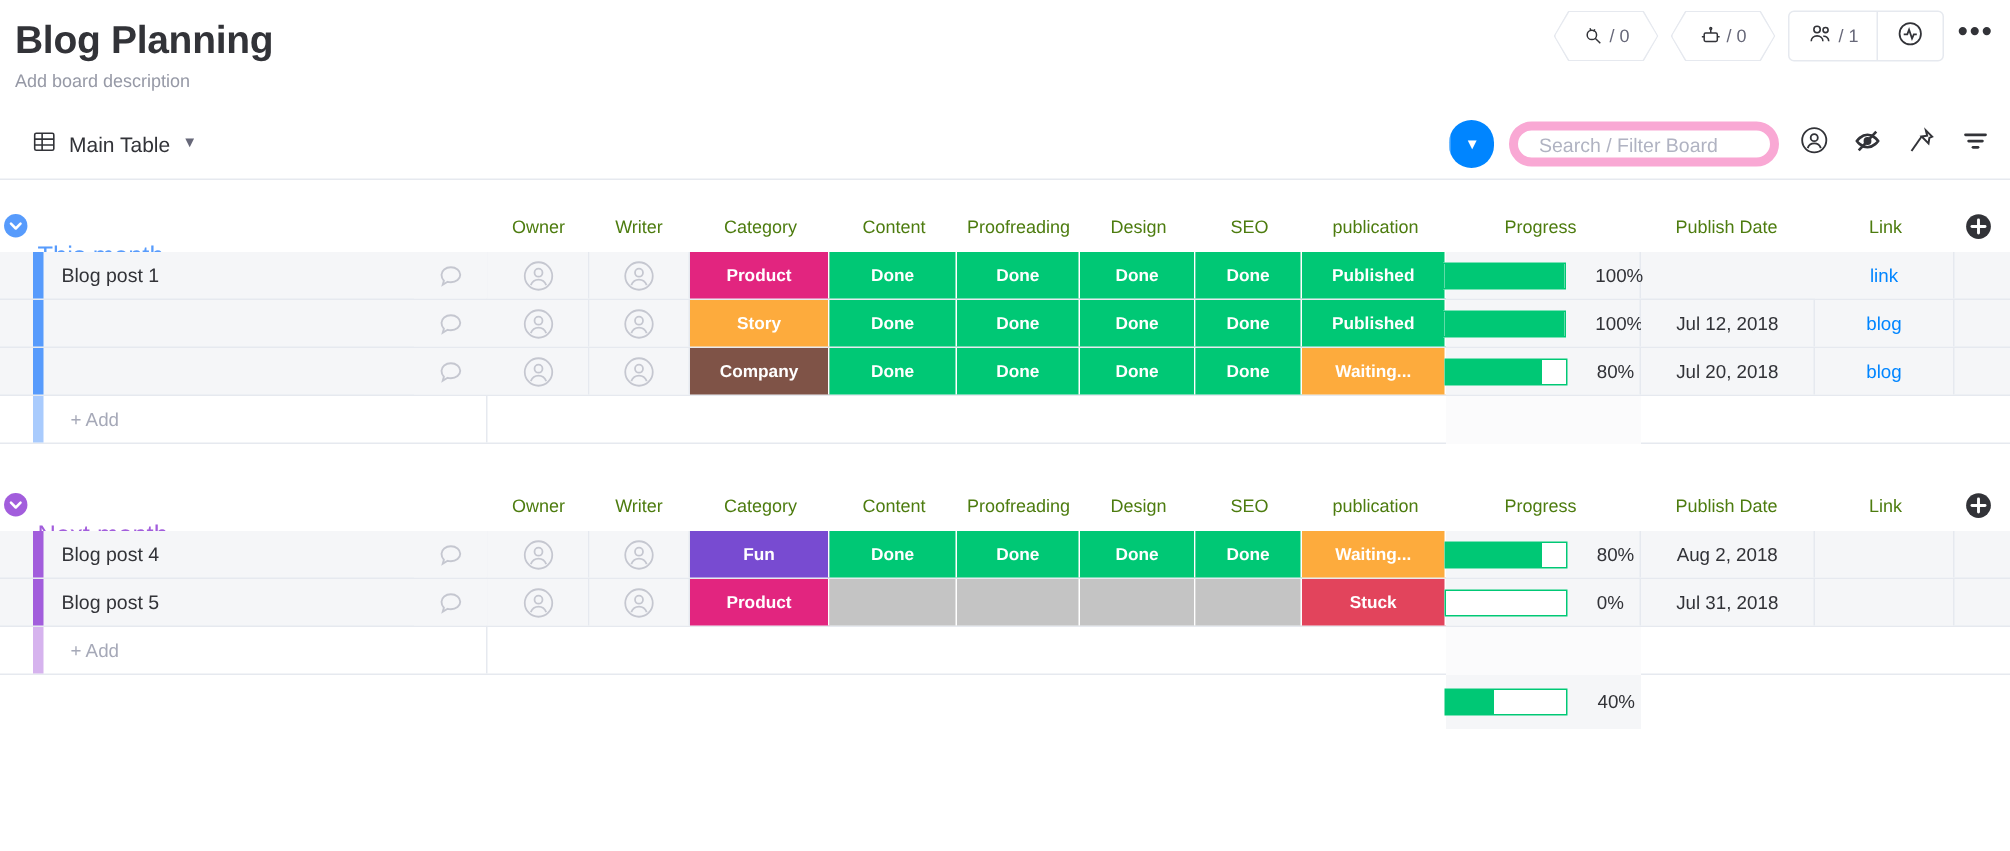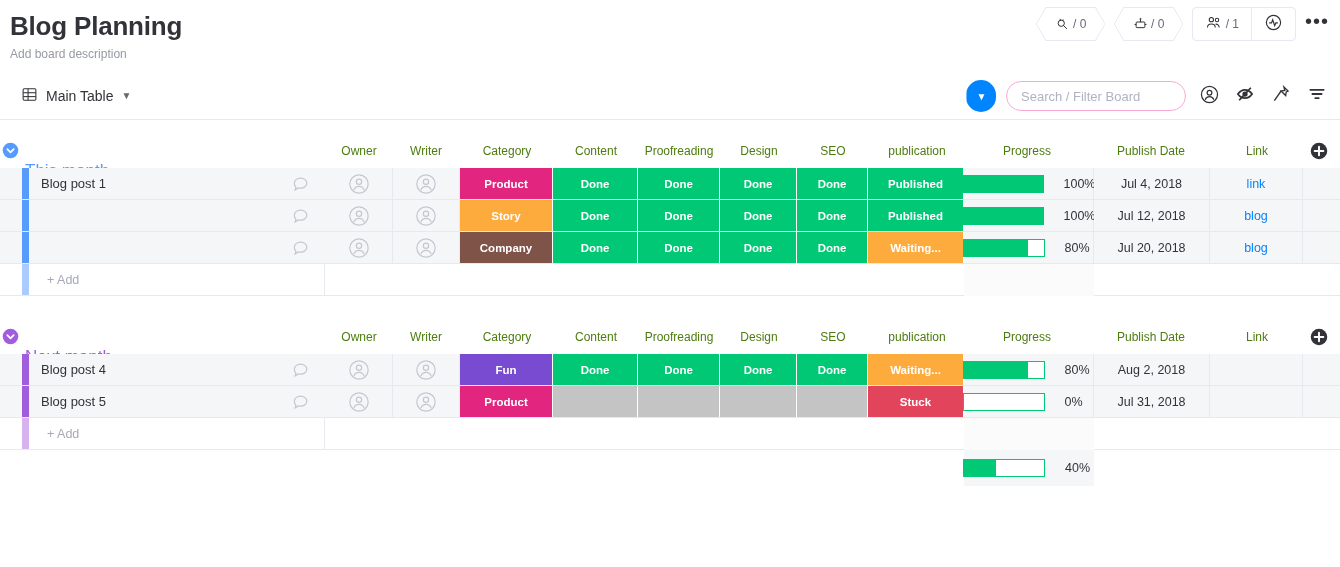--- a/index.html
+++ b/index.html
@@ -134,21 +134,21 @@
     color: #fff; font-size: 14px; font-weight: bold;
   }
   .new-item .split {
     display: flex; align-items: center; justify-content: center;
     width: 30px;
     border-left: 1px solid rgba(255,255,255,.45);
     color: #fff; font-size: 10px;
   }
   .search-box {
     width: 180px; height: 30px;
-    border: 1px solid #f9a8d4;
+    border: 6px solid #f9a8d4;
     border-radius: 15px;
     background: #fff;
     font-size: 13px;
     color: #323338;
     padding: 0 14px;
     outline: none;
   }
   .search-box::placeholder { color: #b0b3c2; }
   .tb-icon {
     display: flex; align-items: center; justify-content: center;
@@ -465,21 +465,20 @@
         <div class="cell status" style="left:797px;width:71px;background:#00c875">Done</div>
         <div class="cell status" style="left:868px;width:96px;background:#00c875">Published</div>
         <div class="cell plain" style="left:964px;width:130px">
           <div class="prog-wrap">
     <div class="prog-bar">
       <div class="prog-fill" style="width:100%"></div>
     </div>
     <span class="prog-pct">100%</span>
   </div>
         </div>
-        <div class="cell date" style="left:1094px;width:116px">Jul 4, 2018</div>
         <div class="cell link" style="left:1210px;width:93px">
           <a href="#">link</a>
         </div>
       </div>
       <div class="row">
         <div class="accent" style="background:#579bfc"></div>
         <div class="cell chat" style="left:276px;width:49px;border-right:none">
           <svg width="20" height="20" viewBox="0 0 24 24" fill="none" stroke="#c5c7d0" stroke-width="1.5">
     <path d="M4 11c0-3.3 3.3-6 7.5-6s7.5 2.7 7.5 6-3.3 6-7.5 6c-.9 0-1.8-.1-2.6-.35L5 19l.9-3.2C4.7 14.6 4 12.9 4 11z"></path>
   </svg>

